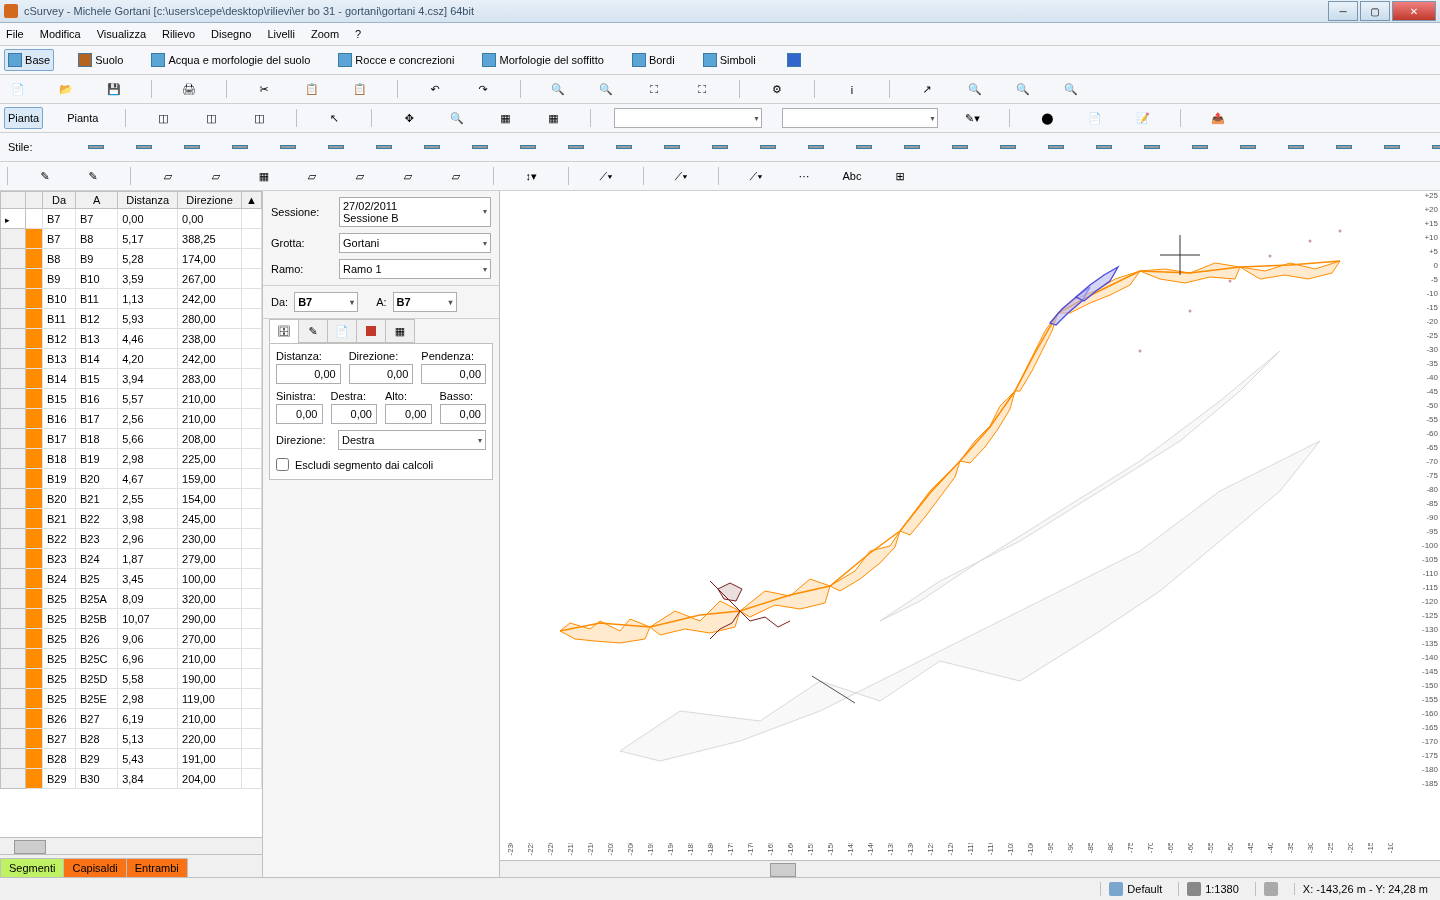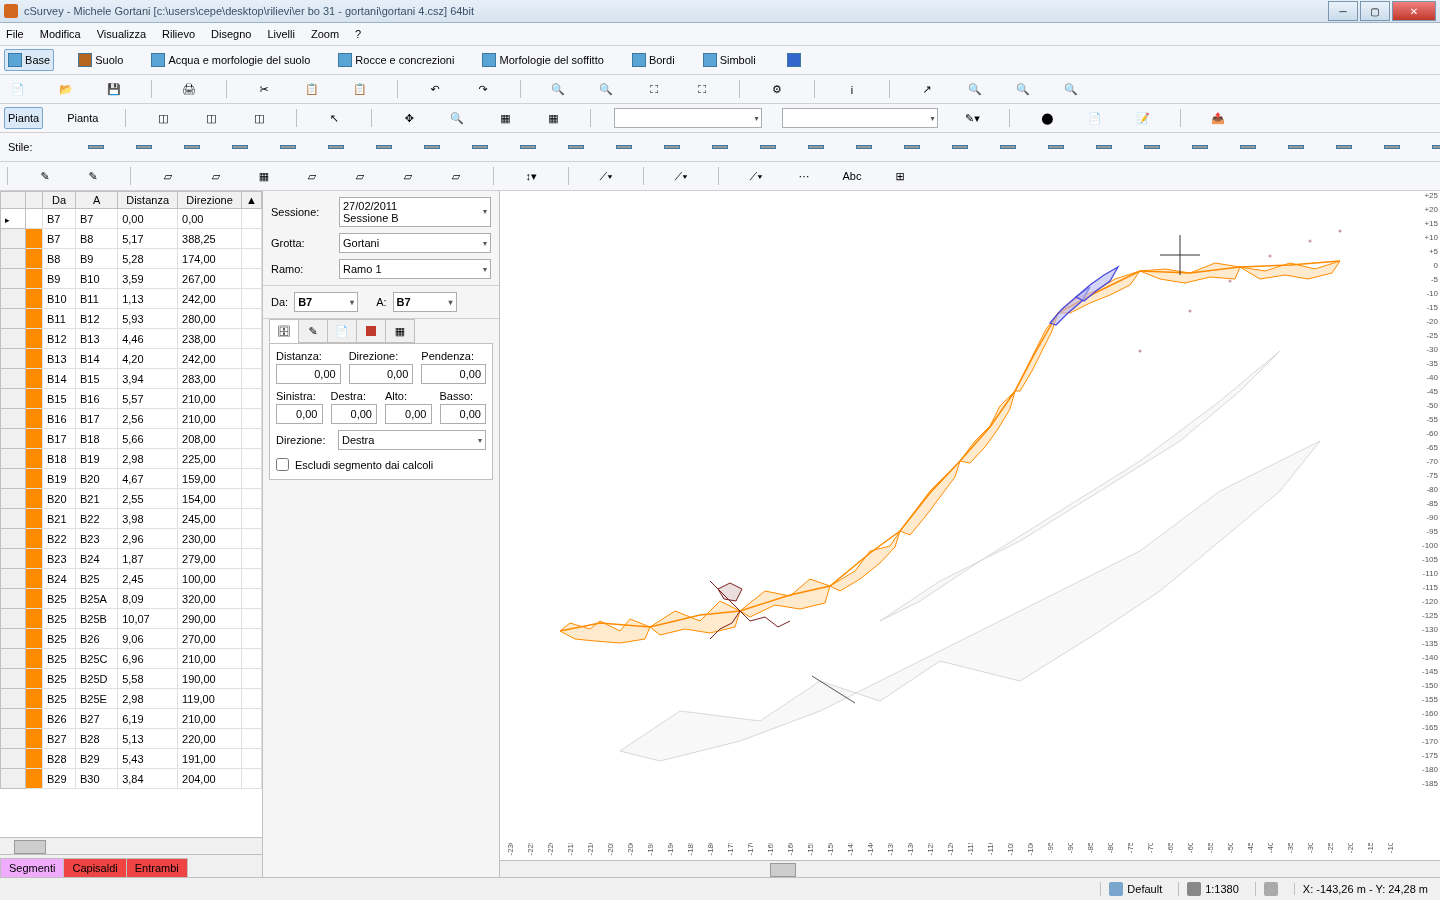--- a/index.html
+++ b/index.html
@@ -30,22 +30,22 @@
 .leftcol{width:262px;display:flex;flex-direction:column;border-right:1px solid #c0c0c0}
 .grid{flex:1;overflow:auto;position:relative;background:#fff}
 .grid table{border-collapse:collapse;width:100%;font-size:11px}
 .grid th{background:#f0f0f0;border:1px solid #c0c0c0;padding:2px 4px;font-weight:normal;position:sticky;top:0}
 .grid td{border:1px solid #e0e0e0;padding:2px 4px;height:15px}
 .grid td.rowhdr{background:#f0f0f0;width:16px;border:1px solid #c0c0c0}
 .grid td.mark{background:#ff8c00;width:6px;padding:0}
 .grid tr.sel td{background:#fff}
 .grid tr.sel td.rowhdr::before{content:"▸";font-size:9px}
 .bottabs{height:22px;background:#f0f0f0;border-top:1px solid #c0c0c0;display:flex;align-items:flex-end}
-.bottabs .tab{padding:3px 8px;border:1px solid #c0c0c0;border-bottom:none;background:#ef4444;margin-right:-1px;cursor:pointer}
-.bottabs .tab.act{background:#f0abfc}
+.bottabs .tab{padding:3px 8px;border:1px solid #c0c0c0;border-bottom:none;background:#f97316;margin-right:-1px;cursor:pointer}
+.bottabs .tab.act{background:#bef264}
 .hsb{height:16px;background:#f0f0f0;border-top:1px solid #c0c0c0;position:relative}
 .hsb .thumb{position:absolute;left:14px;top:2px;width:30px;height:12px;background:#cdcdcd;border:1px solid #9a9a9a}
 .midcol{width:236px;display:flex;flex-direction:column;border-right:1px solid #c0c0c0;background:#f5f5f5}
 .propbox{padding:6px 8px;border-bottom:1px solid #d0d0d0;display:flex;flex-direction:column;gap:6px}
 .proprow{display:flex;align-items:center;gap:6px}
 .proprow .plbl{width:62px}
 .proprow .combo{flex:1}
 .minitabs{display:flex;gap:0;padding:0 6px}
 .minitabs .mt{width:28px;height:22px;border:1px solid #c0c0c0;background:#f0f0f0;display:flex;align-items:center;justify-content:center;margin-right:-1px}
 .minitabs .mt.act{background:#fff;border-bottom-color:#fff}
@@ -468,21 +468,21 @@
                 <td>B24</td>
                 <td>1,87</td>
                 <td>279,00</td>
                 <td></td>
               </tr>
               <tr>
                 <td class="rowhdr"></td>
                 <td class="mark"></td>
                 <td>B24</td>
                 <td>B25</td>
-                <td>2,45</td>
+                <td>3,45</td>
                 <td>100,00</td>
                 <td></td>
               </tr>
               <tr>
                 <td class="rowhdr"></td>
                 <td class="mark"></td>
                 <td>B25</td>
                 <td>B25A</td>
                 <td>8,09</td>
                 <td>320,00</td>

